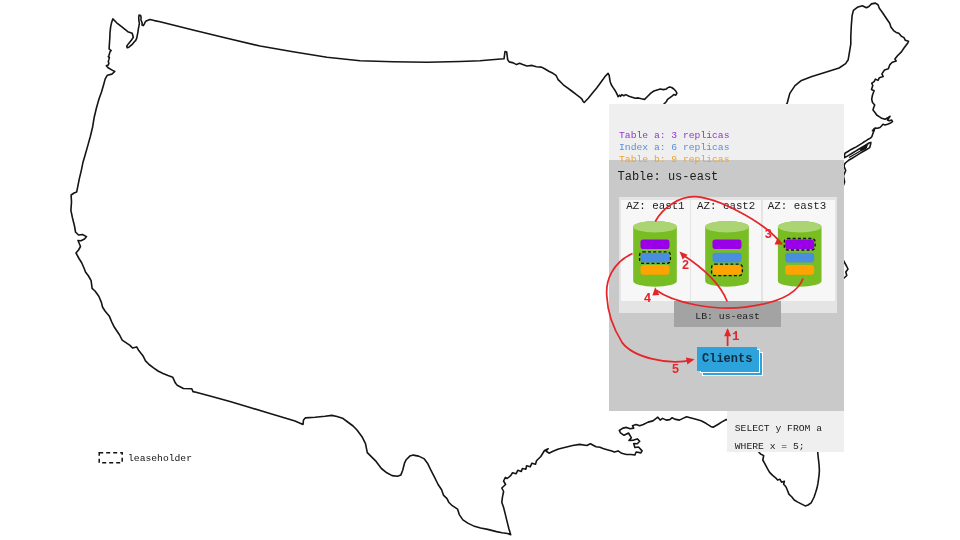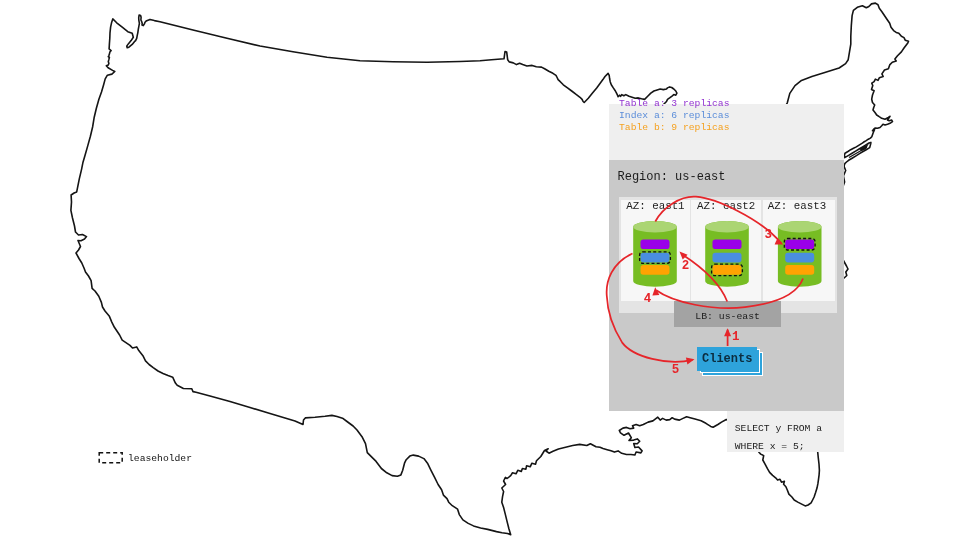--- a/index.html
+++ b/index.html
@@ -11,22 +11,22 @@
 <polygon points="859.5,148.5 868.5,144 866,149.2 861,151.2" fill="#151515"></polygon>
 <rect x="99.2" y="452.8" width="23" height="10" fill="none" stroke="#111" stroke-width="1.5" stroke-dasharray="4,3"></rect>
 <text x="128" y="461" font-size="9.7" fill="#111">leaseholder</text>
 </svg>
 <div class="abs" style="left:608.5px;top:104px;width:235.5px;height:55.5px;background:#efefef;z-index:2"></div>
 <div class="abs" style="left:608.5px;top:159.5px;width:235.5px;height:251.5px;background:#c9c9c9;z-index:2"></div>
 <div class="abs" style="left:619px;top:197.4px;width:217.7px;height:115.2px;background:#e4e4e4;z-index:2"></div>
 <div class="abs" style="left:621px;top:199.5px;width:68.9px;height:101.3px;background:#f7f7f7;z-index:2"></div>
 <div class="abs" style="left:691.4px;top:199.5px;width:69.6px;height:101.3px;background:#f7f7f7;z-index:2"></div>
 <div class="abs" style="left:762.5px;top:199.5px;width:72.5px;height:101.3px;background:#f7f7f7;z-index:2"></div>
-<div class="abs" style="left:619px;top:98px;font-size:9.7px;line-height:12.2px;z-index:3"><span style="color:#9333d1">Table a: 3 replicas</span><br><span style="color:#5b8dd9">Index a: 6 replicas</span><br><span style="color:#f5a11f">Table b: 9 replicas</span></div>
-<div class="abs" style="left:617.5px;top:170px;font-size:12px;color:#1c1c1c;z-index:3">Region: us-east</div>
+<div class="abs" style="left:619px;top:130px;font-size:9.7px;line-height:12.2px;z-index:3"><span style="color:#9333d1">Table a: 3 replicas</span><br><span style="color:#5b8dd9">Index a: 6 replicas</span><br><span style="color:#f5a11f">Table b: 9 replicas</span></div>
+<div class="abs" style="left:617.5px;top:170px;font-size:12px;color:#1c1c1c;z-index:3">Table: us-east</div>
 <div class="abs" style="left:621px;top:199.7px;width:68.9px;text-align:center;font-size:10.8px;color:#1c1c1c;z-index:3">AZ: east1</div>
 <div class="abs" style="left:691.4px;top:199.7px;width:69.6px;text-align:center;font-size:10.8px;color:#1c1c1c;z-index:3">AZ: east2</div>
 <div class="abs" style="left:762.5px;top:199.7px;width:69px;text-align:center;font-size:10.8px;color:#1c1c1c;z-index:3">AZ: east3</div>
 <div class="abs" style="left:673.9px;top:300.8px;width:107.4px;height:25.8px;background:#a3a3a3;text-align:center;font-size:9.8px;line-height:31px;color:#1c1c1c;z-index:3">LB: us-east</div>
 <div class="abs" style="left:702.2px;top:351.9px;width:60.4px;height:24.1px;background:#2ea3db;border:1px solid #fff;z-index:3"></div>
 <div class="abs" style="left:699.9px;top:349.2px;width:60.4px;height:24.1px;background:#2ea3db;border:1px solid #fff;z-index:3"></div>
 <div class="abs" style="left:697px;top:347px;width:60.4px;height:24.1px;background:#2ea3db;text-align:center;font-size:12px;font-weight:bold;line-height:24.1px;color:#0c2d3f;z-index:3">Clients</div>
 <div class="abs" style="left:726.5px;top:411px;width:117px;height:40.5px;background:#efefef;z-index:2"></div>
 <div class="abs" style="left:734.8px;top:419.5px;font-size:9.7px;line-height:18px;color:#1c1c1c;z-index:3">SELECT y FROM a<br>WHERE x = 5;</div>
 <svg class="abs" style="left:0;top:0;z-index:4" width="960" height="540" viewBox="0 0 960 540">

